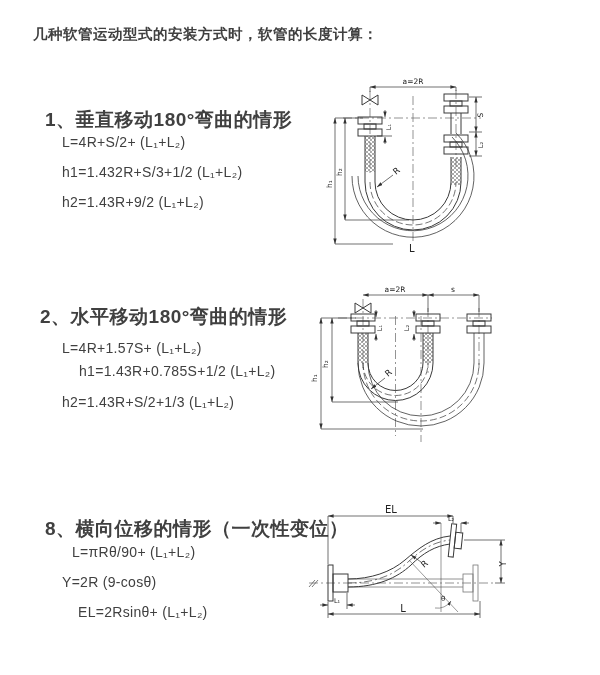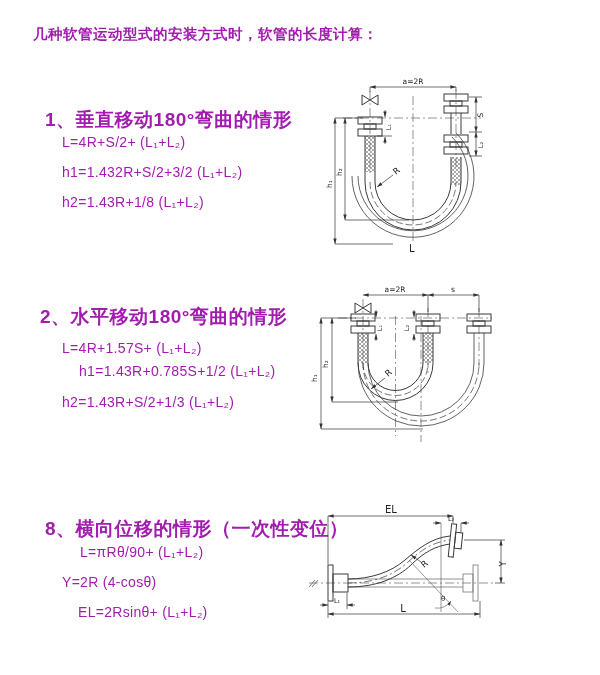--- a/index.html
+++ b/index.html
@@ -1,35 +1,35 @@
 <!DOCTYPE html>
 <html><head>
 <meta charset="utf-8">
 <style>
   html,body{margin:0;padding:0;background:#ffffff;}
   .page{position:relative;width:600px;height:639px;background:#fff;
-        font-family:"Liberation Sans",sans-serif;color:#a21caf;overflow:hidden;}
+        font-family:"Liberation Sans",sans-serif;color:#404040;overflow:hidden;}
   .title{position:absolute;left:33px;top:25px;font-size:14.5px;font-weight:700;letter-spacing:.5px;white-space:nowrap;}
   .heading{position:absolute;font-size:19px;font-weight:700;letter-spacing:.5px;white-space:nowrap;}
   .formula{position:absolute;font-size:14px;font-weight:400;letter-spacing:.3px;white-space:nowrap;}
   svg{position:absolute;overflow:visible;}
   svg text{font-family:"DejaVu Sans","Liberation Sans",sans-serif;fill:#222;}
 </style>
 </head>
 <body>
 
 <div class="page">
 
   <div class="title">几种软管运动型式的安装方式时，软管的长度计算：</div>
 
   <div>
     <div class="heading" style="left:45px;top:107px">1、垂直移动180°弯曲的情形</div>
     <div class="formula" style="left:62px;top:134px">L=4R+S/2+ (L₁+L₂)</div>
-    <div class="formula" style="left:62px;top:164px">h1=1.432R+S/2+3/2 (L₁+L₂)</div>
-    <div class="formula" style="left:62px;top:194px">h2=1.43R+1/8 (L₁+L₂)</div>
+    <div class="formula" style="left:62px;top:164px">h1=1.432R+S/3+1/2 (L₁+L₂)</div>
+    <div class="formula" style="left:62px;top:194px">h2=1.43R+9/2 (L₁+L₂)</div>
   </div>
 
   <svg style="left:313px;top:74px" width="272" height="184" viewBox="0 0 272 184">
     <defs>
       <marker id="aE" orient="auto" markerWidth="9" markerHeight="7" refX="8" refY="3">
         <path d="M0,0.6 L8,3 L0,5.4 Z" fill="#333"></path>
       </marker>
       <marker id="aS" orient="auto" markerWidth="9" markerHeight="7" refX="0" refY="3">
         <path d="M8,0.6 L0,3 L8,5.4 Z" fill="#333"></path>
       </marker>
@@ -189,22 +189,22 @@
       <text x="7" y="92" text-anchor="middle" transform="rotate(-90 7 92)">h₁</text>
       <text x="18" y="78" text-anchor="middle" transform="rotate(-90 18 78)">h₂</text>
       <text x="72" y="42" text-anchor="middle" font-size="6.5" transform="rotate(-90 72 42)">L₁</text>
       <text x="99" y="42" text-anchor="middle" font-size="6.5" transform="rotate(-90 99 42)">L₂</text>
       <text x="78" y="91" font-size="8.5" transform="rotate(-40 78 91)">R</text>
     </g>
   </svg>
 
   <div>
     <div class="heading" style="left:45px;top:516px">8、横向位移的情形（一次性变位）</div>
-    <div class="formula" style="left:80px;top:544px">L=πRθ/90+ (L₁+L₂)</div>
-    <div class="formula" style="left:62px;top:574px">Y=2R (4-cosθ)</div>
+    <div class="formula" style="left:72px;top:544px">L=πRθ/90+ (L₁+L₂)</div>
+    <div class="formula" style="left:62px;top:574px">Y=2R (9-cosθ)</div>
     <div class="formula" style="left:78px;top:604px">EL=2Rsinθ+ (L₁+L₂)</div>
   </div>
 
   <svg style="left:303px;top:502px" width="294" height="140" viewBox="0 0 294 140">
 
     <g stroke="#666" stroke-width="0.7" fill="none">
       <line x1="6" y1="81" x2="192" y2="81" stroke-dasharray="9 3 2 3"></line>
       <path d="M6,85 L12,78 M9,85 L15,78" stroke="#444"></path>
     </g>
 

